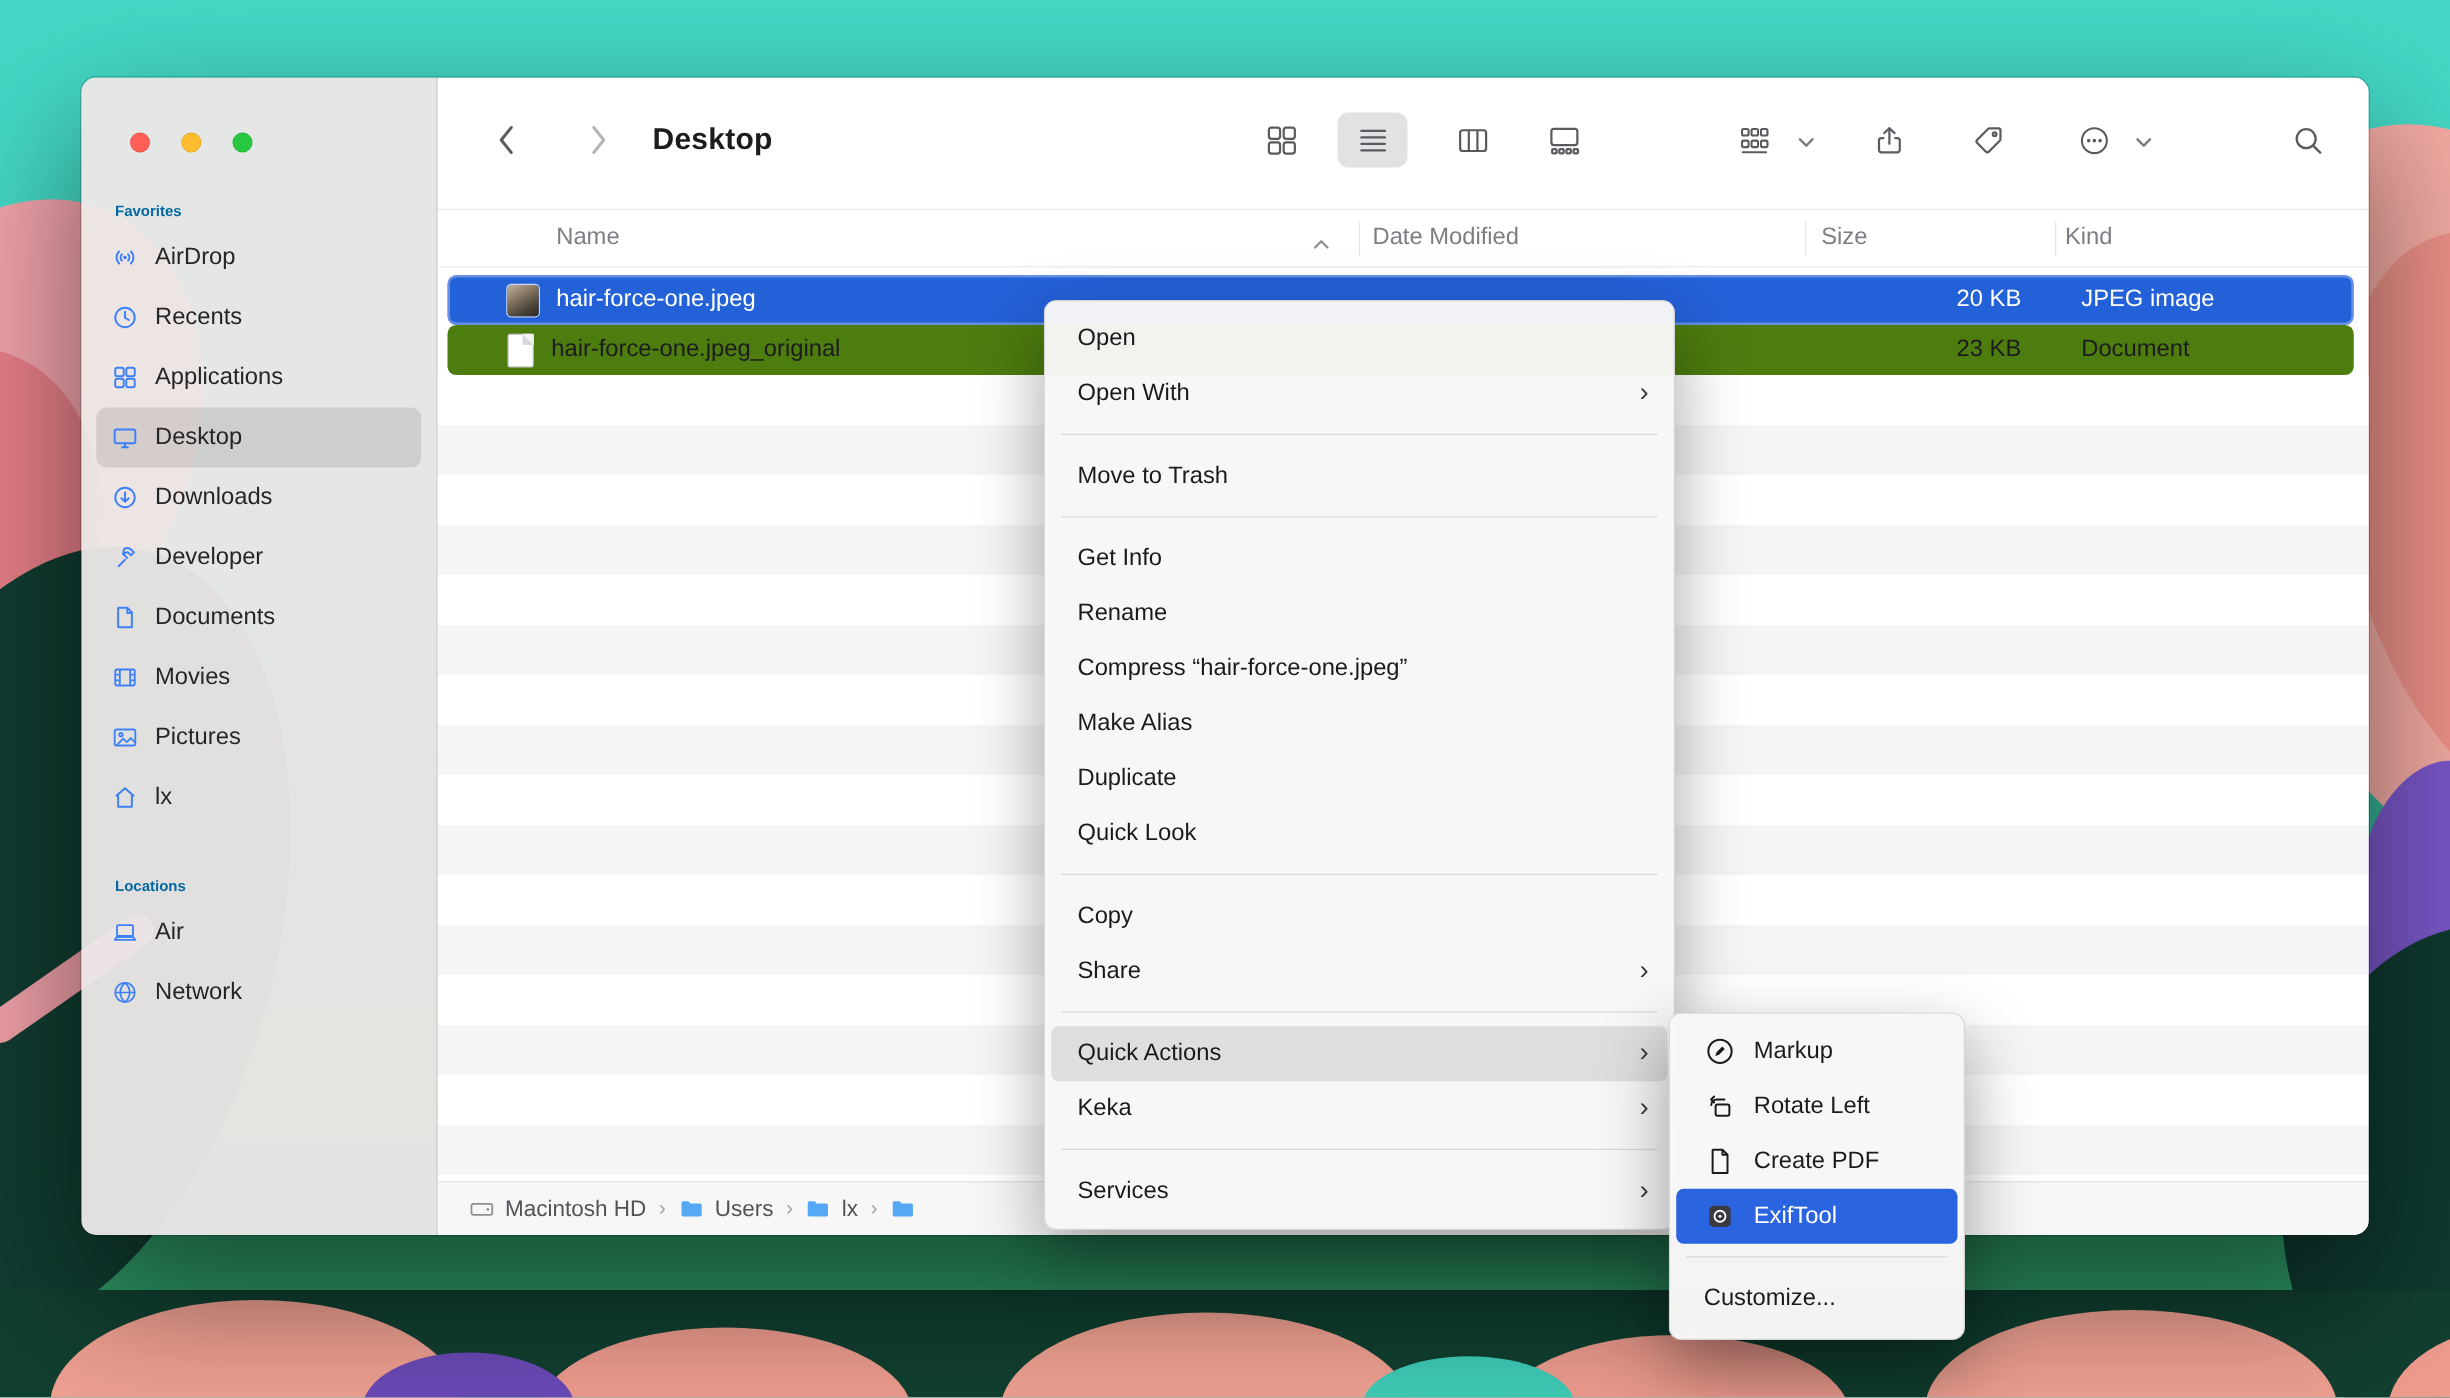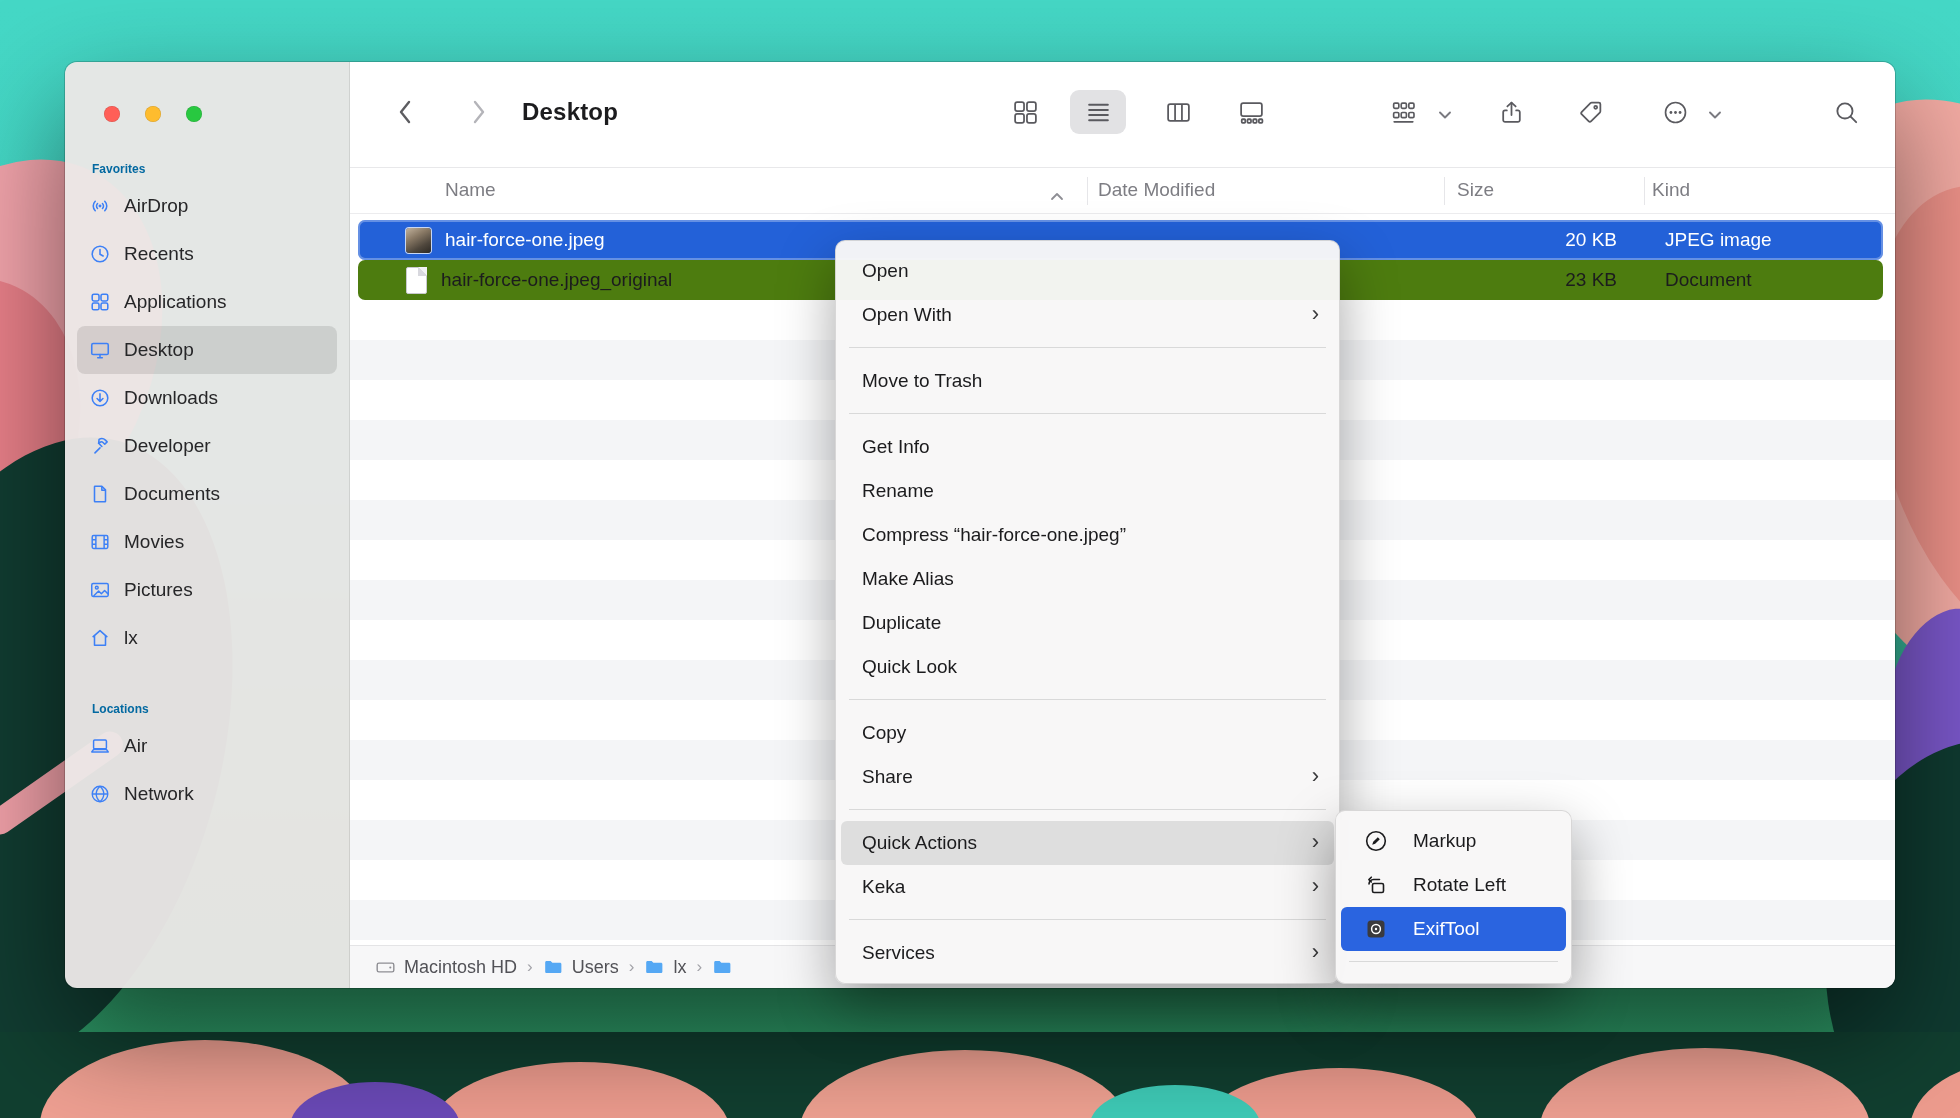--- a/index.html
+++ b/index.html
@@ -102,21 +102,21 @@
   .ctx-item{height:44px;display:flex;align-items:center;padding:0 20px 0 26px}
   .ctx-item .chev{margin-left:auto;font-size:22px;line-height:1;color:#3a3a3c;transform:translateY(-1px)}
   .ctx-item.hl{background:#dedede;margin:0 5px;padding:0 15px 0 21px;border-radius:6px}
   .ctx-sep{height:22px;position:relative}
   .ctx-sep::after{content:"";position:absolute;top:10px;left:13px;right:13px;height:1px;background:rgba(0,0,0,.12)}
 
   
   .sub{position:absolute;left:1335px;top:810px;width:237px;z-index:31;
     background:rgba(248,247,247,.98);border:1px solid rgba(0,0,0,.13);border-radius:10px;
     box-shadow:0 22px 55px rgba(0,0,0,.38);padding:8px 0 10px;font-size:19px;color:#1b1b1d}
-  .sub-item{height:44px;display:flex;align-items:center;gap:24px;margin:0 5px;padding:0 10px 0 22px;border-radius:6px;white-space:nowrap}
+  .sub-item{height:44px;display:flex;align-items:center;gap:14px;margin:0 5px;padding:0 10px 0 22px;border-radius:6px;white-space:nowrap}
   .sub-item .sicon{width:26px;height:26px;flex:none;display:flex;align-items:center;justify-content:center;color:#1b1b1d}
   .sicon svg{display:block;width:24px;height:24px}
   .sub-item.sel{background:#2a64e0;color:#fff}
   .sub-item.sel .sicon{color:#fff}
   .sub-item.noicon{padding-left:22px}
   .sub-sep{height:22px;position:relative}
   .sub-sep::after{content:"";position:absolute;top:10px;left:13px;right:13px;height:1px;background:rgba(0,0,0,.12)}
 </style>
 </head>
 <body>
@@ -502,26 +502,38 @@
     <div class="sub-item">
       <span class="sicon">
           <svg viewBox="0 0 24 24" fill="none" stroke="currentColor" stroke-width="1.6" stroke-linecap="round" stroke-linejoin="round">
             <rect x="8.5" y="10.5" width="11" height="9" rx="1.5"></rect>
             <path d="M15.5 6.5H9.5a4.5 4.5 0 0 0-4.5 4.5"></path>
             <path d="M7.3 4.2L4.9 6.6l2.4 2.4"></path>
           </svg>
         </span>
       <span>Rotate Left</span>
     </div>
+    <div class="sub-item">
+      <span class="sicon">
+          <svg viewBox="0 0 24 24" fill="none" stroke="currentColor" stroke-width="1.6" stroke-linejoin="round">
+            <path d="M6.5 2.8H14l4 4V21a.4.4 0 0 1-.4.4H6.5a.4.4 0 0 1-.4-.4V3.2a.4.4 0 0 1 .4-.4z"></path>
+            <path d="M14 2.8V6.8h4"></path>
+          </svg>
+        </span>
+      <span>Create PDF</span>
+    </div>
     <div class="sub-item sel">
       <span class="sicon">
           <svg viewBox="0 0 24 24">
             <rect x="3.5" y="3.5" width="17" height="17" rx="3.5" fill="#3a3a3e"></rect>
             <circle cx="12" cy="12" r="4.4" fill="none" stroke="#fff" stroke-width="1.5"></circle>
             <circle cx="12" cy="12" r="1.2" fill="#fff"></circle>
           </svg>
         </span>
       <span>ExifTool</span>
     </div>
     <div class="sub-sep"></div>
+    <div class="sub-item noicon">
+      <span>Customize...</span>
+    </div>
   </div>
 
 </div>
 
 </body></html>

